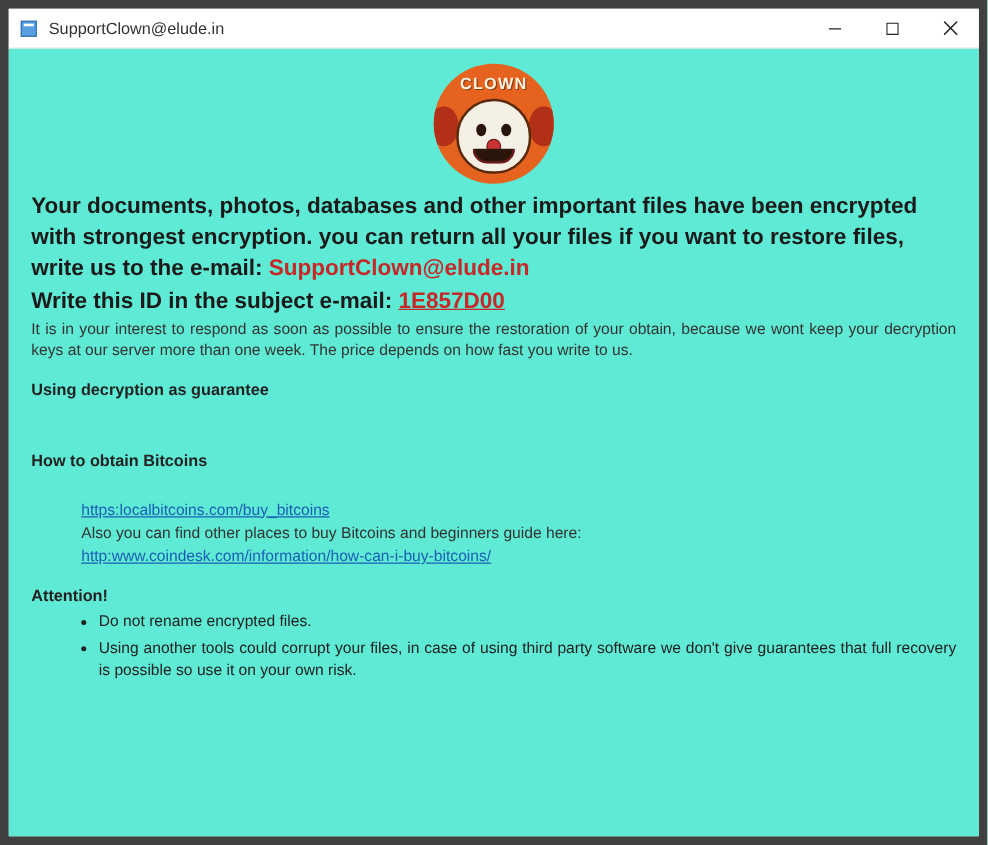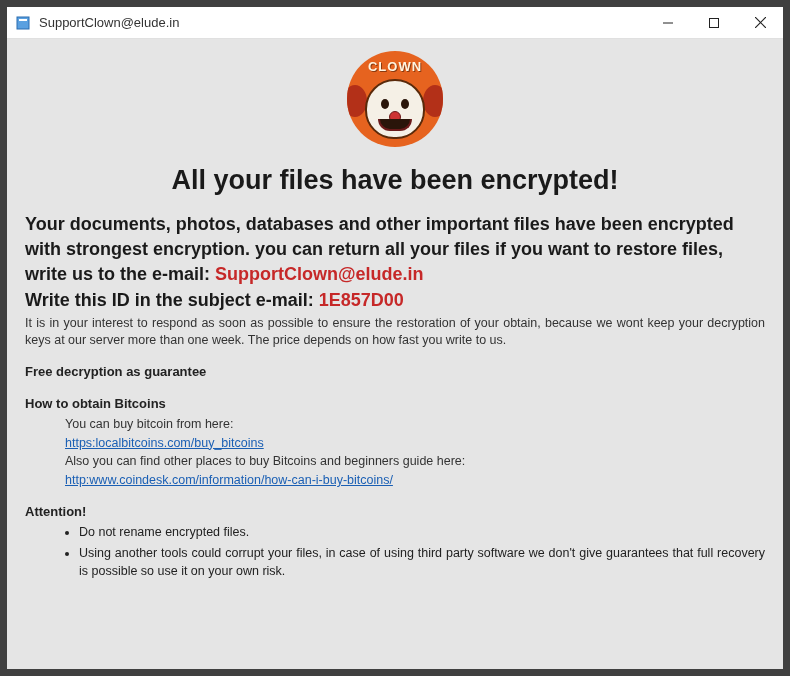--- a/index.html
+++ b/index.html
@@ -49,21 +49,21 @@
     display: flex;
     align-items: center;
     justify-content: center;
     font-size: 14px;
     color: #333;
     cursor: pointer;
   }
   .win-btn svg { pointer-events: none; }
   .content {
     flex: 1;
-    background: #e5e5e5;
+    background: #5eead4;
     padding: 10px 18px 14px 18px;
     overflow: hidden;
     position: relative;
   }
   .logo-wrap {
     text-align: center;
     margin-top: 2px;
   }
   .logo {
     width: 96px;
@@ -125,21 +125,21 @@
     color: #1a1a1a;
     margin: 14px 0 16px 0;
   }
   .intro {
     font-size: 18px;
     color: #1a1a1a;
     line-height: 1.4;
   }
   .intro b { font-weight: 700; }
   .email { color: #c62828; font-weight: 700; }
-  .idcode { color: #c62828; font-weight: 700; }
+  .idcode { color: #c62828; font-weight: 700; text-decoration: underline; }
   .respond {
     font-size: 12.5px;
     color: #333;
     margin-top: 2px;
     line-height: 1.4;
     text-align: justify;
   }
   .section {
     margin-top: 14px;
   }
@@ -212,39 +212,38 @@
         <div class="clown-hair r"></div>
         <div class="clown-face">
           <div class="clown-eye l"></div>
           <div class="clown-eye r"></div>
           <div class="clown-nose"></div>
           <div class="clown-mouth"></div>
         </div>
       </div>
     </div>
 
-    <h1 class="main-heading">All your files have been encrypted!</h1>
 
     <div class="intro">
       <b>Your documents, photos, databases and other important files have been encrypted with strongest encryption. you can return all your files if you want to restore files, write us to the e-mail:  </b>
       <span class="email">SupportClown@elude.in</span><br>
       <b>Write this ID in the subject e-mail: </b>
       <span class="idcode">1E857D00</span>
     </div>
 
     <div class="respond">It is in your interest to respond as soon as possible to ensure the restoration of your obtain, because we wont keep your decryption keys at our server more than one week. The price depends on how fast you write to us.</div>
 
     <div class="section">
-      <div class="section-title">Free decryption as guarantee</div>
-    </div>
-
-    <div class="section" style="margin-top:17px">
+      <div class="section-title">Using decryption as guarantee</div>
+    </div>
+
+    <div class="section" style="margin-top:42px">
       <div class="section-title">How to obtain Bitcoins</div>
       <div class="section-body">
-        <span>You can buy bitcoin from here:</span><br>
+        <br>
         <span class="link">https:localbitcoins.com/buy_bitcoins</span><br>
         <span>Also you can find other places to buy Bitcoins and beginners guide here:</span><br>
         <span class="link">http:www.coindesk.com/information/how-can-i-buy-bitcoins/</span>
       </div>
     </div>
 
     <div class="section attention">
       <div class="section-title">Attention!</div>
       <ul class="bullets">
         <li>Do not rename encrypted files.</li>

